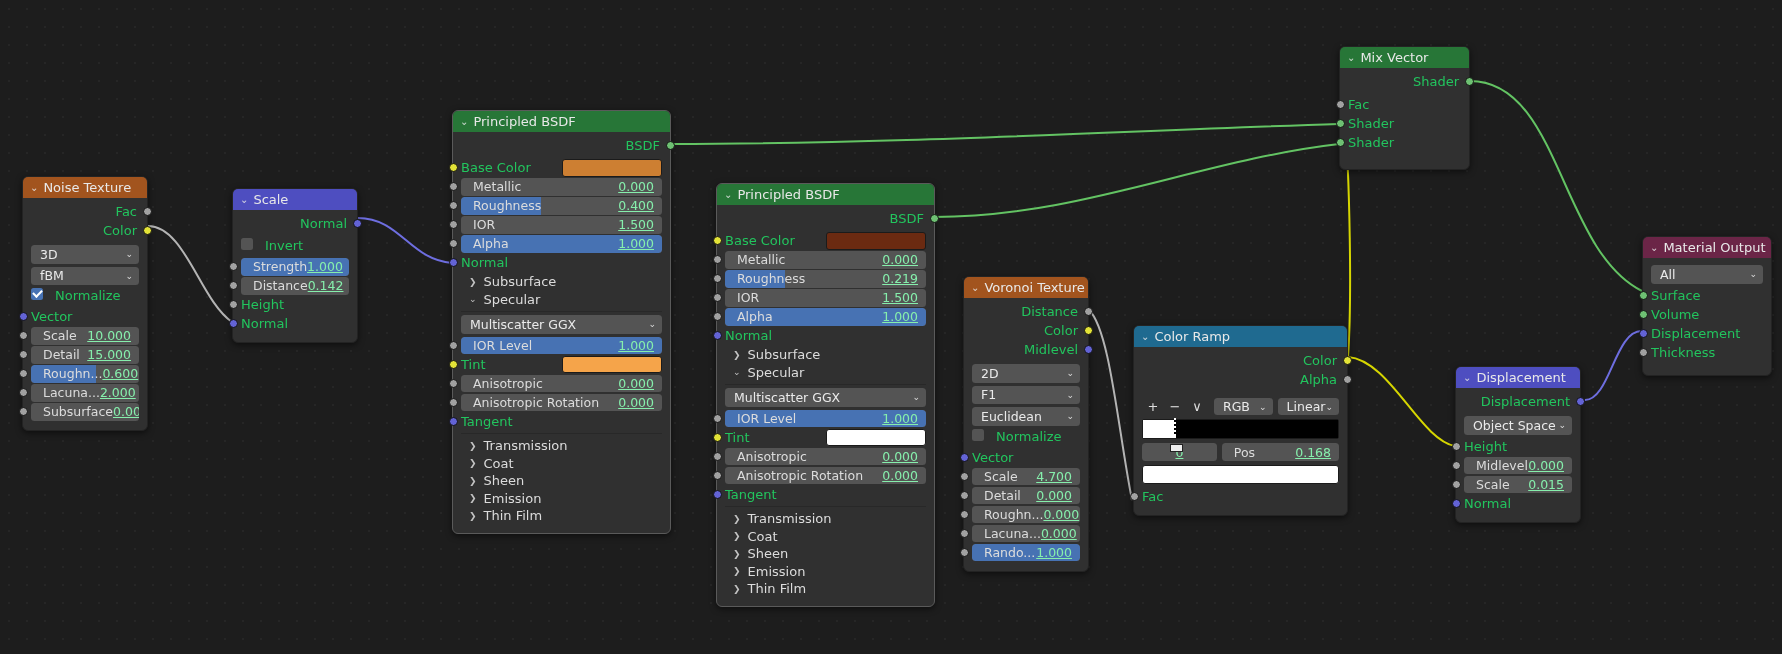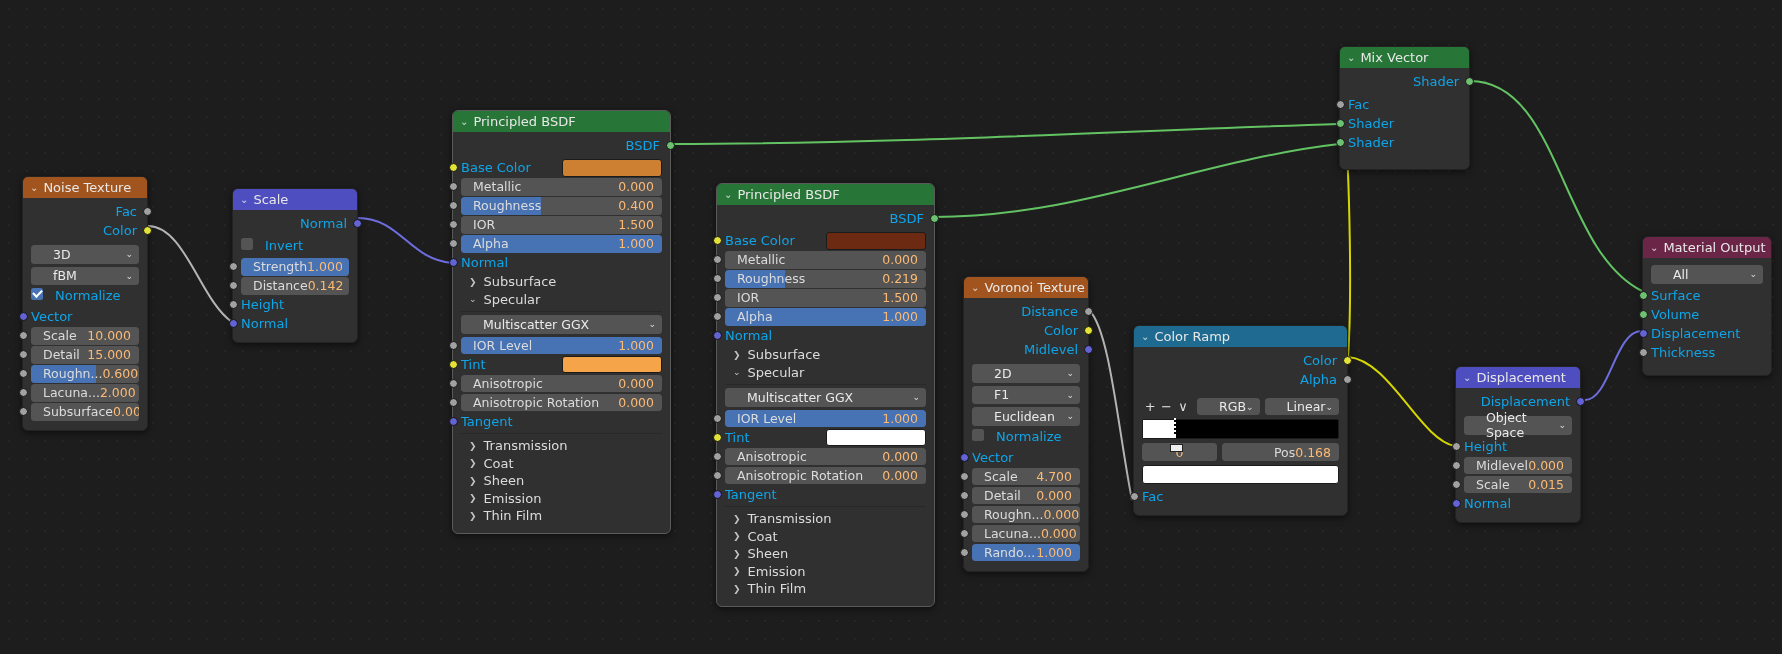--- a/index.html
+++ b/index.html
@@ -50,21 +50,21 @@
   .h-out   {background:#6b2547;}
 
   
   .row{
     position:relative;
     height:17.5px;line-height:17.5px;
     margin-bottom:1.5px;
     display:flex;align-items:center;
     white-space:nowrap;
   }
-  .rowlbl{font-size:13px;color:#0ea5e9;}
+  .rowlbl{font-size:13px;color:#22c55e;}
   .out-row{justify-content:flex-end;padding-right:2px;}
 
   
   .sock{
     position:absolute;width:9px;height:9px;border-radius:50%;
     border:1px solid #111;box-sizing:border-box;
   }
   .sock.in{left:-12.5px;}
   .sock.out{right:-12.5px;}
   .s-shader{background:#6ec173;}
@@ -75,35 +75,35 @@
   
   .wid{
     height:17.5px;border-radius:3.5px;
     background:#545454;
     display:flex;align-items:center;justify-content:space-between;
     padding:0 8px;font-size:12.5px;color:#e6e6e6;
     box-sizing:border-box;width:100%;
     overflow:hidden;
   }
   .wid .k{color:#dcdcdc;padding-left:4px;}
-  .wid .v{color:#fdba74;}
+  .wid .v{color:#86efac;text-decoration:underline;}
   .wid.slider{background:#545454;position:relative;}
   .wid.slider .fill{
     position:absolute;left:0;top:0;bottom:0;
     background:#4772b3;border-radius:3.5px 0 0 3.5px;
   }
   .wid.slider .fill.full{border-radius:3.5px;}
   .wid.slider .k,.wid.slider .v{position:relative;z-index:2;}
 
   .swatch{height:17.5px;border-radius:3px;border:1px solid #1b1b1b;box-sizing:border-box;}
 
   .dropdown{
     height:18.5px;border-radius:3.5px;background:#545454;
     display:flex;align-items:center;justify-content:space-between;
-    padding:0 6px 0 22px;font-size:12.5px;color:#eaeaea;
+    padding:0 6px 0 9px;font-size:12.5px;color:#eaeaea;
     margin-bottom:3px;box-sizing:border-box;width:100%;
   }
   .dropdown .cv{font-size:9px;opacity:.9;}
 
   .checkrow{height:18px;display:flex;gap:12px;margin-bottom:2px;}
   .cbox{width:12px;height:12px;border-radius:2.5px;background:#545454;box-sizing:border-box;}
   .cbox.on{background:#4772b3;display:flex;align-items:center;justify-content:center;}
   .cbox.on:after{content:"";width:7px;height:4px;border-left:2px solid #fff;border-bottom:2px solid #fff;transform:rotate(-45deg) translate(1px,-1px);}
 
   .panel{
@@ -122,21 +122,21 @@
   .rampbar{height:20px;border-radius:2px;position:relative;overflow:visible;margin-bottom:4px;border:1px solid #1b1b1b;box-sizing:border-box;}
   .rampbar .white{position:absolute;left:0;top:0;bottom:0;background:#ffffff;}
   .rampbar .black{position:absolute;right:0;top:0;bottom:0;background:#000000;}
   .stop{position:absolute;width:9px;top:-2px;bottom:-8px;}
   .stop .bar{position:absolute;left:3px;top:0;width:2px;height:16px;
      background:repeating-linear-gradient(#fff 0 2px,#000 2px 4px);}
   .stop .sq{position:absolute;left:-1px;bottom:-6px;width:13px;height:8px;background:#eee;border:1px solid #222;box-sizing:border-box;}
   .tworow{display:flex;gap:5px;margin-bottom:4px;}
   .tworow .wid{height:18px;}
   .tworow .idx{width:38%;justify-content:center;}
-  .tworow .pos{flex:1;justify-content:flex-end;}
+  .tworow .pos{flex:1;}
   .fullswatch{height:19px;background:#fff;border-radius:3px;margin-bottom:4px;border:1px solid #1b1b1b;box-sizing:border-box;}
 </style>
 </head>
 <body>
 
 <div id="editor">
 
   <svg id="wires" viewBox="0 0 1782 654">
 
     <path d="M 148,226 C 185,226 200,300 232,322" fill="none" stroke="#b4b4b4" stroke-width="2"></path>

